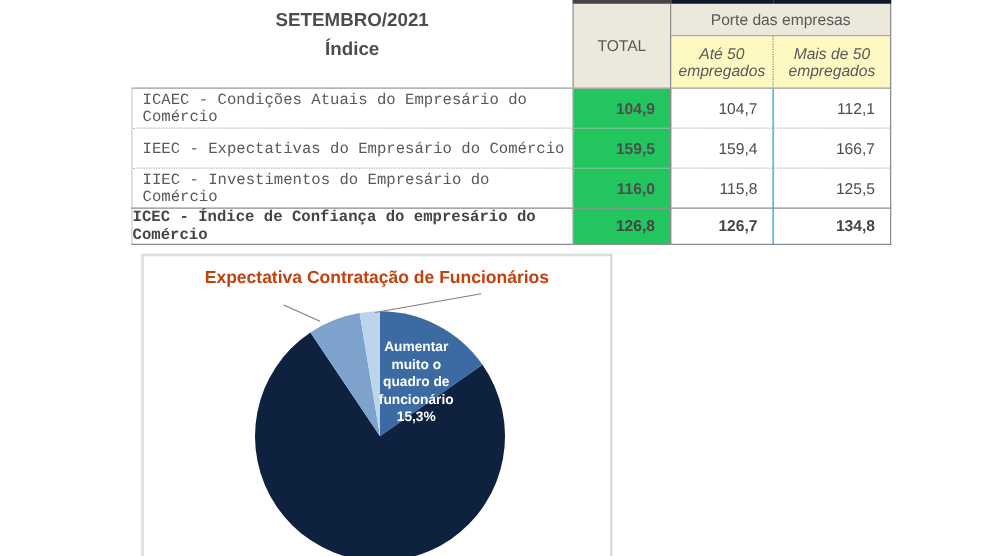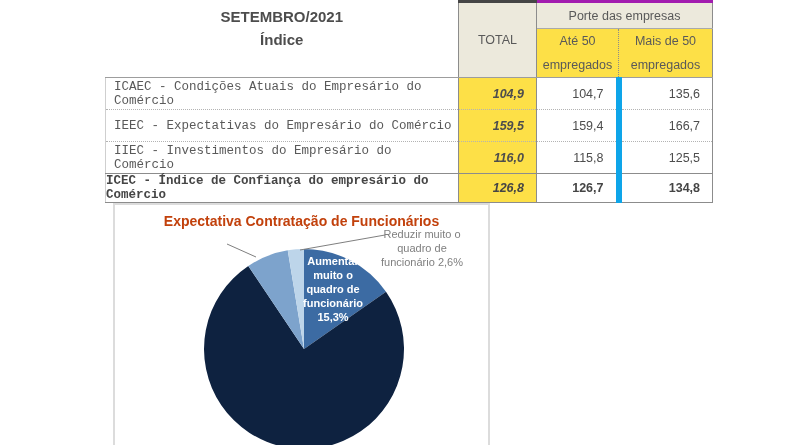--- a/index.html
+++ b/index.html
@@ -43,54 +43,54 @@
     background: #ece9dc;
     border-top: 3px solid #454545;
     border-left: 1px solid #8c8c8c;
     border-right: 1px solid #8c8c8c;
     border-bottom: 1px solid #9d9d9d;
     text-align: center;
     color: #595959;
   }
   th.group-head {
     background: #ece9dc;
-    border-top: 3px solid #a21caf;
+    border-top: 3px solid #0f172a;
     border-right: 1px solid #8c8c8c;
     border-bottom: 1px solid #aaaaaa;
     text-align: center;
     height: 27px;
     color: #595959;
   }
   th.sub-head {
-    background: #fde047;
+    background: #fef9c3;
     text-align: center;
     height: 42px;
-    line-height: 24px;
+    line-height: 14px;
     border-bottom: 1px solid #9d9d9d;
     border-right: 1px solid #8c8c8c;
     color: #595959;
+    font-style: italic;
   }
   th.sub-head.ate { border-right: 1px dotted #8c8c8c; }
 
   tbody td { height: 32px; vertical-align: middle; }
   tbody td.lbl {
     padding-left: 8px;
     border-left: 1px solid #cfcfcf;
     color: #595959;
     font-family: Liberation Mono, monospace;
   }
   tbody td.val { text-align: right; padding-right: 12px; color: #4d4d4d; }
   tbody td.tot {
-    background: #fde047;
+    background: #22c55e;
     font-weight: bold;
     border-left: 1px solid #8c8c8c;
     border-right: 1px solid #8c8c8c;
-    font-style: italic;
-  }
-  tbody td.ate { border-right: 6px solid #0ea5e9; margin-left: 48px; }
+  }
+  tbody td.ate { border-right: 1px solid #0ea5e9; margin-left: 48px; }
   tbody td.mais { border-right: 1px solid #8c8c8c; }
 
   tr.r-dot td { border-bottom: 1px dotted #b3b3b3; }
   tr.r-solid td { border-bottom: 1px solid #8c8c8c; }
   tr.r-last td { border-bottom: 1px solid #8c8c8c; height: 27px; }
   tr.r-last td { font-weight: bold; color: #454545; }
   tr.r-last td.lbl { padding-left: 0; }
 
   
   .chart-box {
@@ -114,21 +114,21 @@
 
   .pie-label {
     position: absolute;
     text-align: center;
     font-size: 11px;
     line-height: 14px;
   }
   .pie-label.inside { color: #ffffff; font-weight: bold; }
   .pie-label.outside { color: #7f7f7f; }
 
-  .lab-aumentar-muito { left: 185px; top: 49px;  width: 66px; }
+  .lab-aumentar-muito { left: 185px; top: 66px;  width: 66px; }
   .lab-aumentar-pouco { left: 152px; top: 163px; width: 72px; }
   .lab-reduzir-pouco  { left: 28px;  top: 30px;  width: 86px; }
   .lab-reduzir-muito  { left: 264px; top: 22px;  width: 86px; }
 </style>
 </head>
 <body>
 
 <div id="stage">
 
   <table class="idx">
@@ -150,21 +150,21 @@
       <tr>
         <th class="sub-head ate">Até 50 empregados</th>
         <th class="sub-head">Mais de 50 empregados</th>
       </tr>
     </thead>
     <tbody>
       <tr class="r-dot">
         <td class="lbl">ICAEC - Condições Atuais do Empresário do Comércio</td>
         <td class="val tot">104,9</td>
         <td class="val ate">104,7</td>
-        <td class="val mais">135,6</td>
+        <td class="val mais">112,1</td>
       </tr>
       <tr class="r-dot">
         <td class="lbl">IEEC - Expectativas do Empresário do Comércio</td>
         <td class="val tot">159,5</td>
         <td class="val ate">159,4</td>
         <td class="val mais">166,7</td>
       </tr>
       <tr class="r-solid">
         <td class="lbl">IIEC - Investimentos do Empresário do Comércio</td>
         <td class="val tot">116,0</td>
@@ -188,16 +188,15 @@
           <path d="M 189 144 L 189.00 44.00 A 100 100 0 0 1 271.00 86.76 Z" fill="#3c6ba3"></path>
           <path d="M 189 144 L 271.00 86.76 A 100 100 0 1 1 133.31 60.94 Z" fill="#0e2240"></path>
           <path d="M 189 144 L 133.31 60.94 A 100 100 0 0 1 172.74 45.33 Z" fill="#7da3cc"></path>
           <path d="M 189 144 L 172.74 45.33 A 100 100 0 0 1 189.00 44.00 Z" fill="#bdd5ea"></path>
         </g>
       <line x1="112" y1="39" x2="141" y2="52" stroke="#7f7f7f" stroke-width="1"></line>
       <line x1="270" y1="30" x2="185" y2="45" stroke="#7f7f7f" stroke-width="1"></line>
     </svg>
 
     <div class="pie-label inside lab-aumentar-muito">Aumentar muito o quadro de funcionário 15,3%</div>
-    <div class="pie-label outside lab-reduzir-muito">Reduzir muito o quadro de funcionário 2,6%</div>
   </div>
 
 </div>
 
 </body></html>

